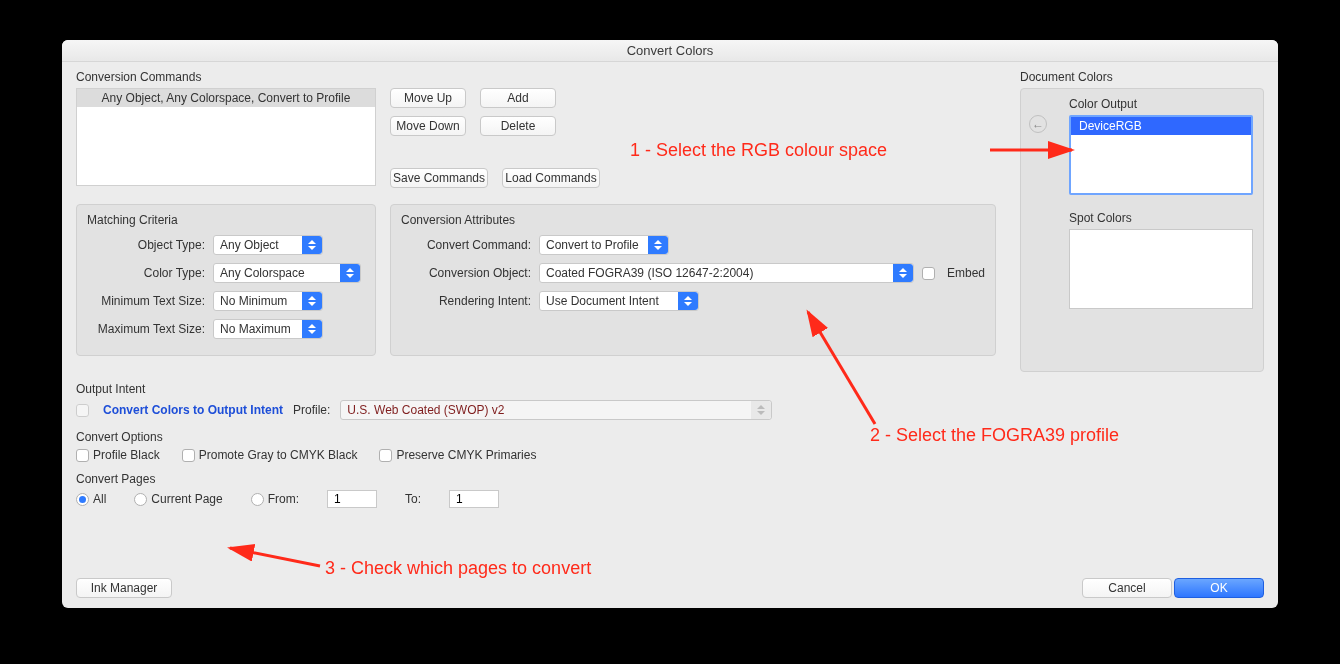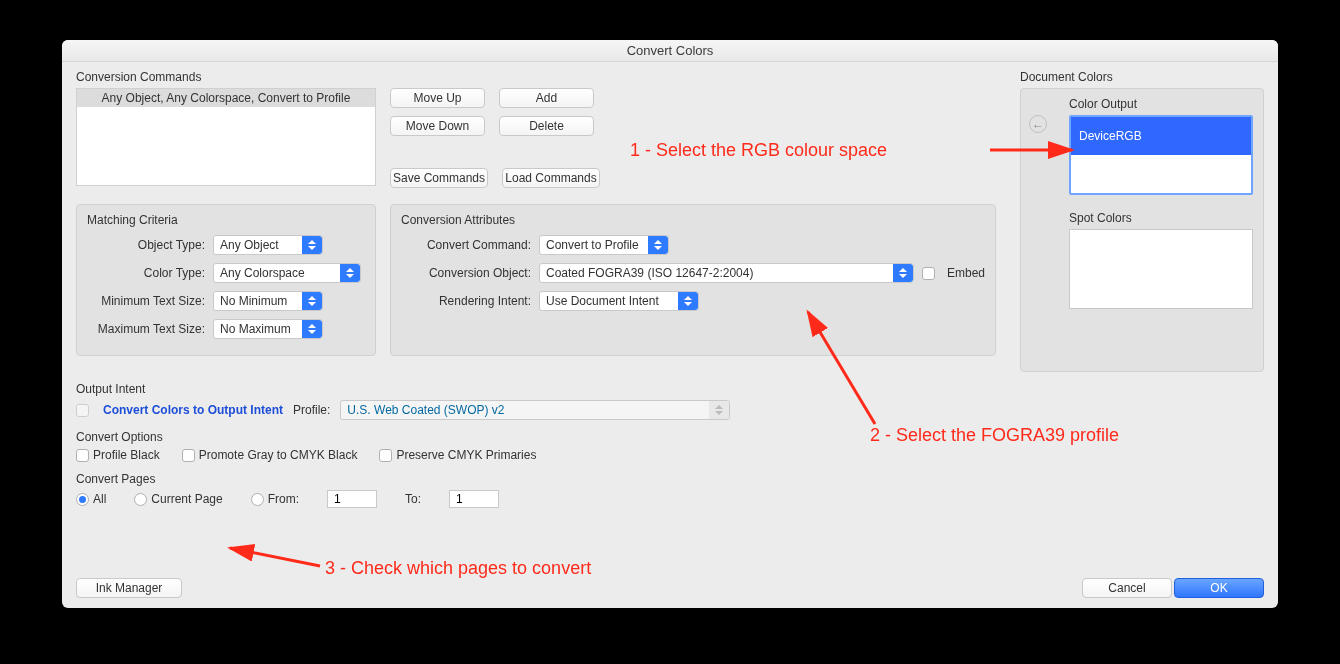--- a/index.html
+++ b/index.html
@@ -59,21 +59,21 @@
     padding:2px 0;
     font-size:12px;
   }
   .buttons-col { width: 210px; padding-top:0; }
   .btn {
     display:inline-block;
     background: linear-gradient(#fff,#f4f4f4);
     border:1px solid #c9c9c9;
     border-radius: 4px;
     height: 20px; line-height:18px;
-    width: 95px;
+    width: 76px;
     text-align:center;
     font-size:12px;
     color:#333;
   }
   .btn-row { display:flex; gap:14px; margin-bottom:8px; }
   .btn-wide { width:108px; }
 
   .panels-row { display:flex; gap:14px; margin-top:8px; }
   .panel {
     background:#e2e2e2;
@@ -130,29 +130,29 @@
     position:relative;
   }
   .back-arrow {
     width:18px;height:18px;border:1px solid #c0c0c0;border-radius:50%;
     display:flex;align-items:center;justify-content:center;color:#888;font-size:12px;
     position:absolute; left:8px; top:26px;
   }
   .listbox {
     background:#fff;border:2px solid #6fa5ff;border-radius:2px;height:80px;margin-top:2px;
   }
-  .listbox .item-sel { background:#2f68ff;color:#fff;padding:12px 8px;font-size:12px; }
+  .listbox .item-sel { background:#2f68ff;color:#fff;padding:2px 8px;font-size:12px; }
   .listbox2 {
     background:#fff;border:1px solid #c9c9c9;height:80px;margin-top:2px;
   }
 
   .output-section { margin-top:10px; }
   .output-row { display:flex;align-items:center;gap:10px;margin-top:4px; }
   .disabled { color:#1d4ed8;font-weight:bold; }
-  .select.disabled-sel { background:#f5f5f5;color:#0369a1;width:390px; }
+  .select.disabled-sel { background:#f5f5f5;color:#7f1d1d;width:432px; }
   .select.disabled-sel .arrows{background:#e8e8e8;}
   .select.disabled-sel .arrows::before{border-bottom-color:#bbb;}
   .select.disabled-sel .arrows::after{border-top-color:#bbb;}
 
   .options-row{display:flex;gap:22px;margin-top:4px;align-items:center;}
 
   .pages-row{display:flex;gap:28px;align-items:center;margin-top:4px;}
   .num-input{width:50px;height:18px;border:1px solid #c9c9c9;background:#fff;padding:0 6px;font-size:12px;}
 
   .footer {
@@ -306,21 +306,21 @@
         <span><span class="radio checked"></span><span>All</span></span>
         <span><span class="radio"></span><span>Current Page</span></span>
         <span><span class="radio"></span><span>From:</span></span>
         <input class="num-input" value="1" style="">
         <span>To:</span>
         <input class="num-input" value="1" style="">
       </div>
     </div>
 
     <div class="footer">
-      <div class="btn" style="width:106px;">Ink Manager</div>
+      <div class="btn" style="width:96px;">Ink Manager</div>
       <div class="footer-right">
         <div class="btn btn-cancel">Cancel</div>
         <div class="btn btn-ok">OK</div>
       </div>
     </div>
 
   </div>
 </div>
 
 <div class="anno" style="left:630px; top:140px;">1 -  Select the RGB colour space</div>

